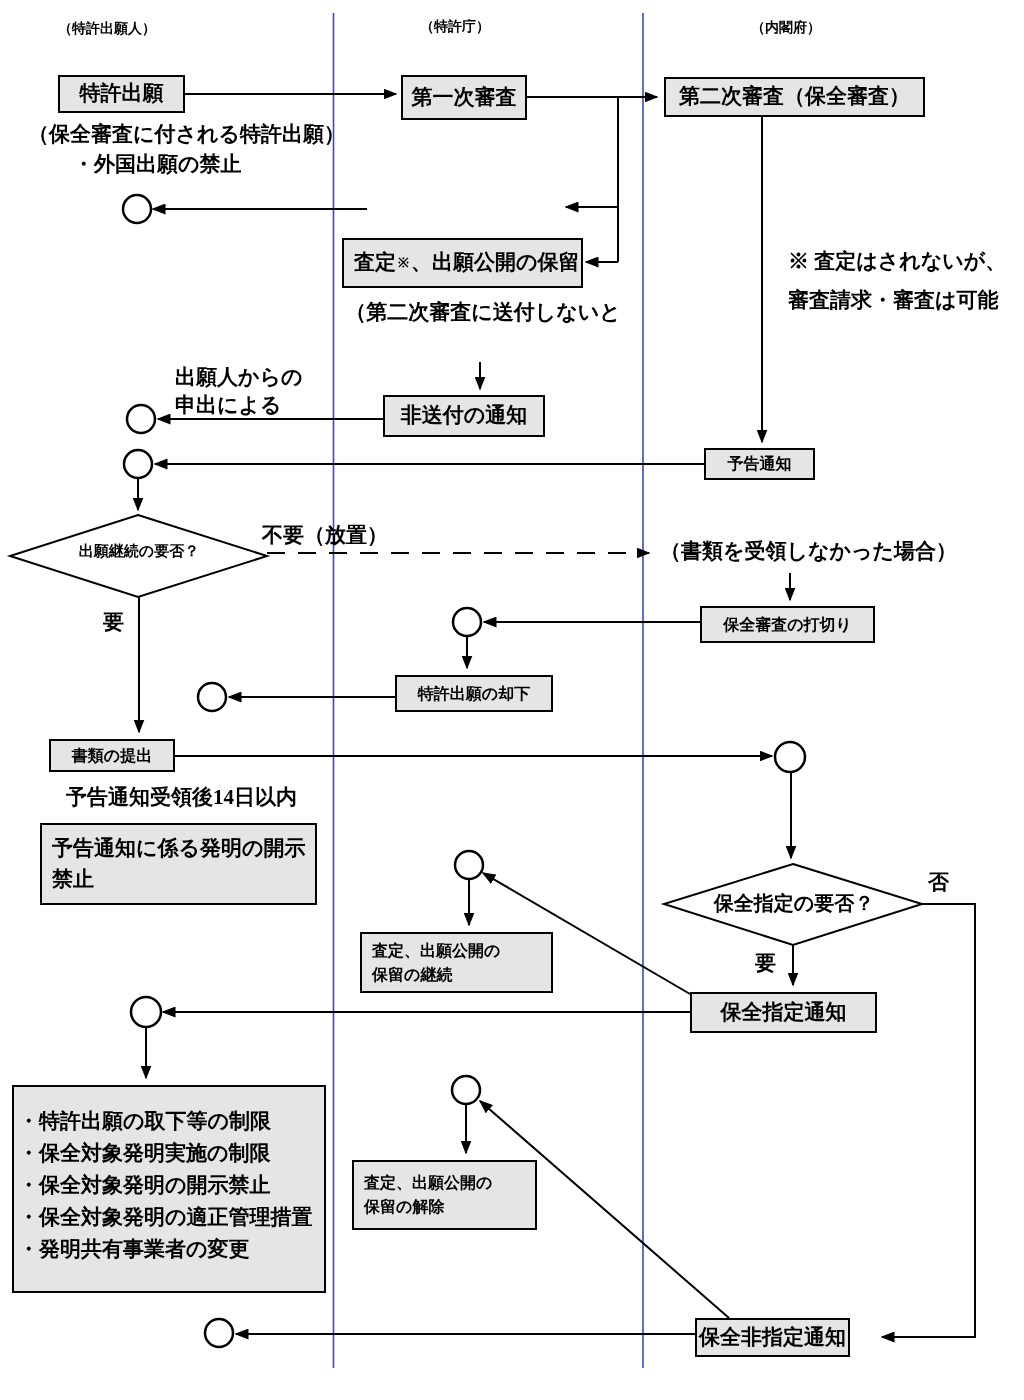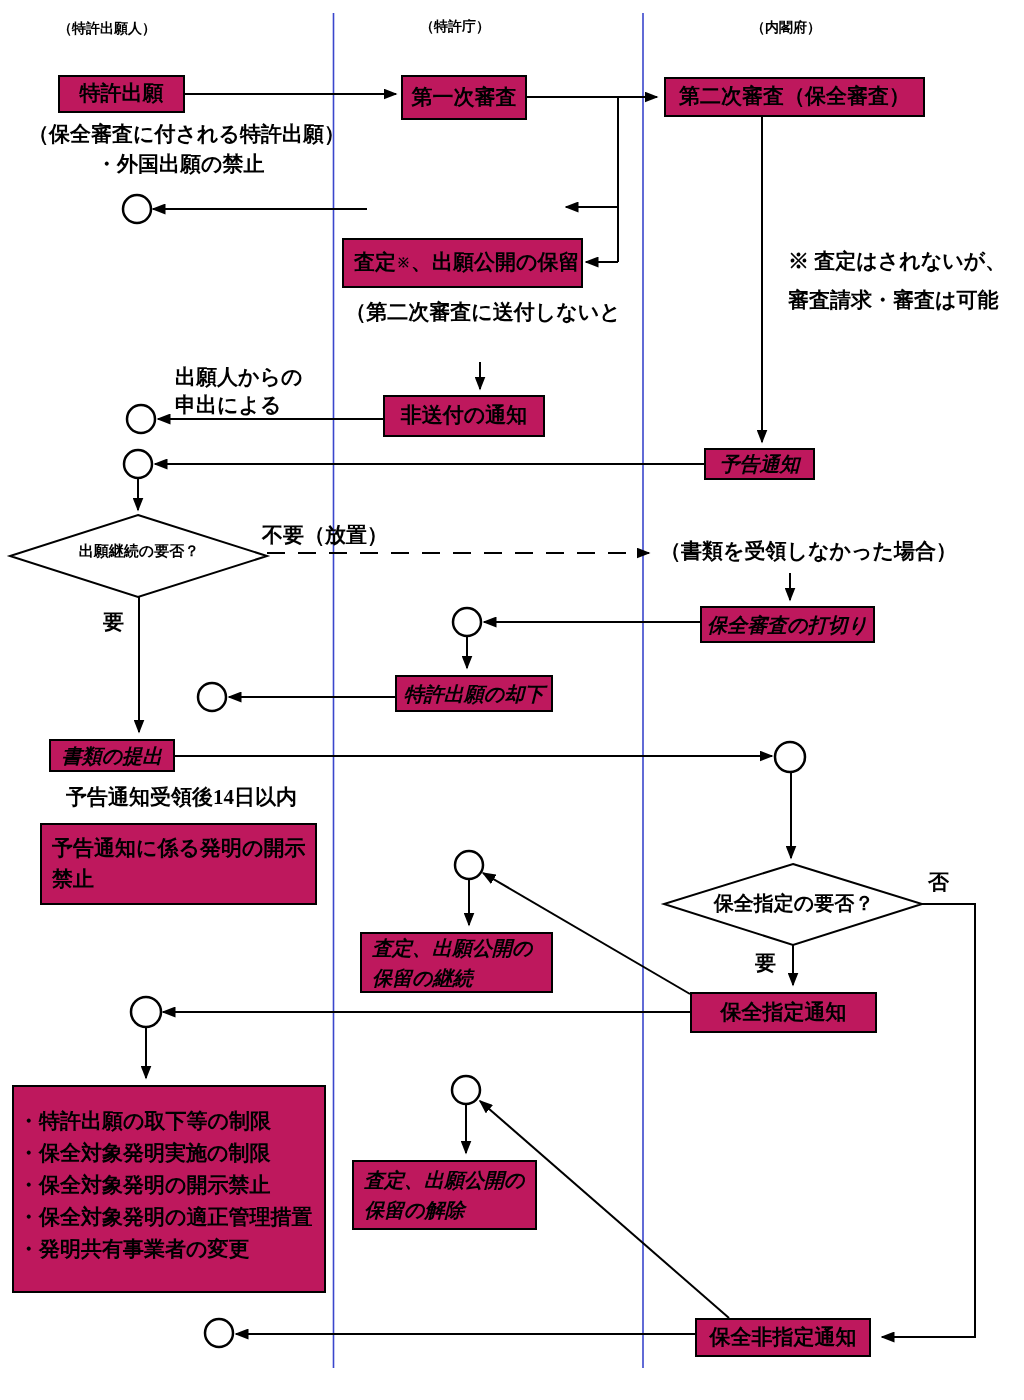--- a/index.html
+++ b/index.html
@@ -2,25 +2,25 @@
 <html><head>
 <meta charset="utf-8">
 <style>
   html,body{margin:0;padding:0;background:#fff;}
   .canvas{
     position:relative;width:1024px;height:1400px;background:#ffffff;overflow:hidden;
     font-family:"Liberation Serif","DejaVu Serif",serif;font-weight:bold;color:#000;
   }
   svg.layer{position:absolute;left:0;top:0;width:1024px;height:1400px;}
   .box{
-    position:absolute;box-sizing:border-box;border:2px solid #000;background:#be185d;
+    position:absolute;box-sizing:border-box;border:2px solid #000;background:#e5e5e5;
     display:flex;align-items:center;justify-content:center;
     font-size:21px;white-space:nowrap;line-height:1.2;
   }
-  .box.f20{font-size:20px;font-style:italic;}
+  .box.f20{font-size:16px;}
   .box.leftalign{justify-content:flex-start;padding-left:10px;}
   .box.multiline{flex-direction:column;align-items:flex-start;justify-content:center;padding:4px 10px;line-height:1.5;}
   .lbl{position:absolute;white-space:nowrap;font-size:21px;line-height:1.3;}
   .hdr{position:absolute;white-space:nowrap;font-size:14px;}
   .dtext{position:absolute;text-align:center;font-size:15px;white-space:nowrap;}
   .supmark{font-size:13px;vertical-align:super;margin:0 2px;}
   ul.rlist{list-style:none;margin:0;padding:18px 4px;font-size:21px;line-height:32px;}
 </style>
 </head>
 <body>
@@ -129,27 +129,27 @@
       <li>・保全対象発明の適正管理措置</li>
       <li>・発明共有事業者の変更</li>
     </ul>
   </div>
 
   <div class="box multiline f20" style="left:352px;top:1160px;width:185px;height:70px;">
     <div>査定、出願公開の</div>
     <div>保留の解除</div>
   </div>
 
-  <div class="box" style="left:695px;top:1318px;width:176px;height:39px;">保全非指定通知</div>
+  <div class="box" style="left:695px;top:1318px;width:155px;height:39px;">保全非指定通知</div>
 
   <div class="dtext" style="left:10px;top:542px;width:258px;">出願継続の要否？</div>
   <div class="dtext" style="left:665px;top:890px;width:258px;font-size:20px;">保全指定の要否？</div>
 
   <div class="lbl" style="left:28px;top:121px;">（保全審査に付される特許出願）</div>
-  <div class="lbl" style="left:96px;top:151px;">・外国出願の禁止</div>
+  <div class="lbl" style="left:73px;top:151px;">・外国出願の禁止</div>
 
   <div class="lbl" style="left:788px;top:242px;line-height:39px;">
     <div>※ 査定はされないが、</div>
     <div>審査請求・審査は可能</div>
   </div>
 
   <div class="lbl" style="left:340px;top:296px;width:286px;text-align:center;line-height:32px;">
     <div>（第二次審査に送付しないと</div>
   </div>
 

